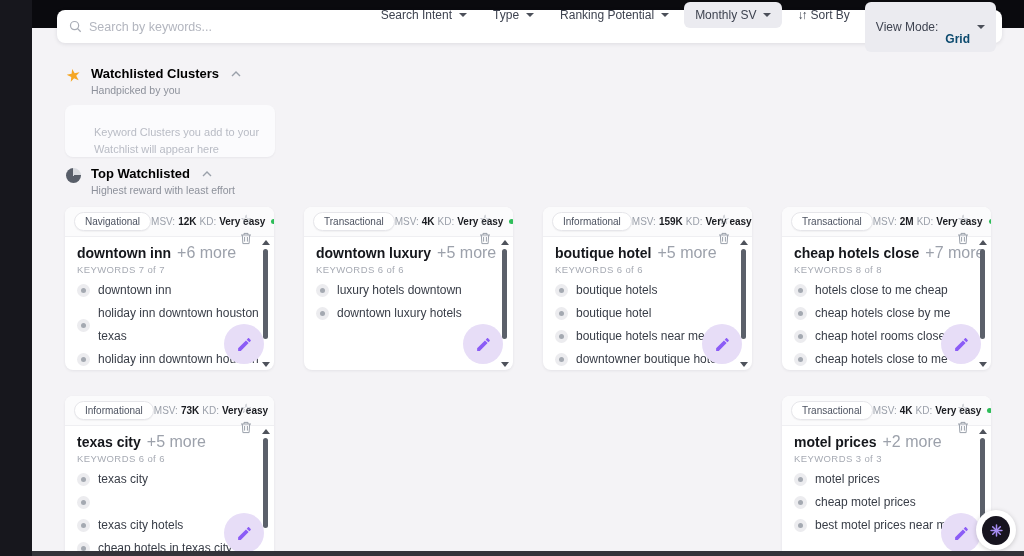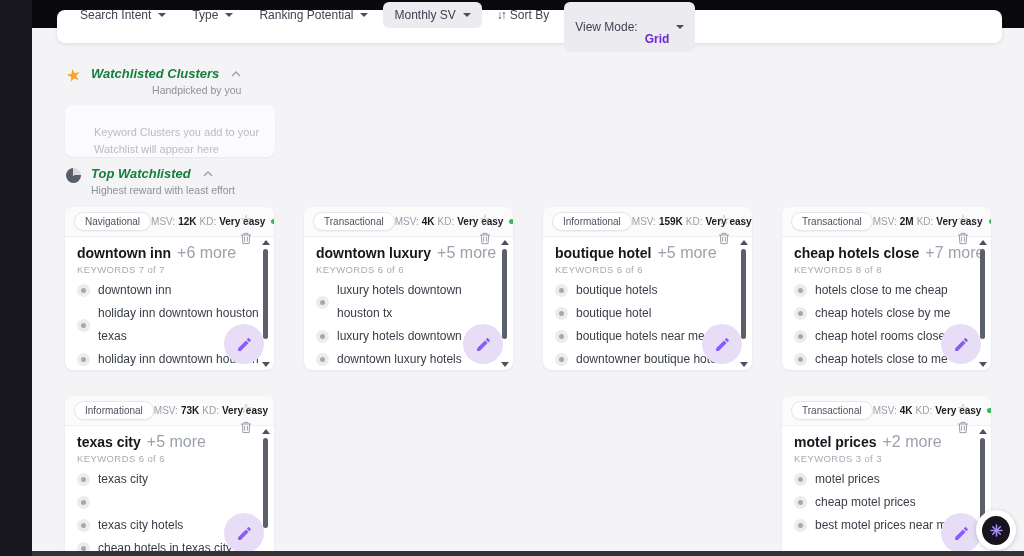--- a/index.html
+++ b/index.html
@@ -14,31 +14,31 @@
     box-sizing:border-box;z-index:20;}
   .search{display:flex;align-items:center;gap:7px;flex:1;min-width:0;cursor:text;}
   .search .ph{font-size:12.5px;color:#b3b6bf;}
   .tb-filters{display:flex;align-items:flex-start;gap:4px;}
   .fbtn{display:flex;align-items:center;gap:7px;font-size:12px;color:#3e4350;background:none;border:none;
     padding:6px 11px;border-radius:6px;cursor:pointer;font-family:inherit;white-space:nowrap;}
   .fbtn.pill{background:#ebebf0;}
   .caret{width:0;height:0;border-left:4px solid transparent;border-right:4px solid transparent;
     border-top:4.5px solid #4b4f59;margin-top:1px;}
   .sorticon{font-size:12px;letter-spacing:-2px;color:#3e4350;margin-right:-2px;}
-  .vm-val{font-weight:700;color:#6d28d9;margin-top:24px;}
+  .vm-val{font-weight:700;color:#0c4a6e;margin-top:24px;}
 
   
   .sec{position:absolute;display:flex;gap:9px;align-items:flex-start;}
   .sec-ic{width:17px;height:17px;flex:none;margin-top:1px;display:flex;align-items:center;justify-content:center;}
   .star-glyph{color:#f5a623;font-size:17px;line-height:1;transform:rotate(-12deg);}
   .pie-ic{width:15px;height:15px;border-radius:50%;
     background:conic-gradient(#d9dbe0 0 90deg,#585e69 90deg 360deg);}
   .sec-title-row{display:flex;align-items:center;gap:12px;}
-  .sec-title{font-size:13px;font-weight:700;color:#15803d;font-style:italic;}
-  .sec-sub{font-size:10.5px;color:#8d919b;margin-top:3px;text-align:right;}
+  .sec-title{font-size:13px;font-weight:700;color:#000000;}
+  .sec-sub{font-size:10.5px;color:#8d919b;margin-top:3px;}
   .empty-card{position:absolute;left:33px;top:77px;width:210px;height:52px;background:#fbfbfd;border-radius:8px;
     box-shadow:0 1px 2px rgba(20,20,40,.05);display:flex;align-items:center;box-sizing:border-box;padding-left:29px;}
   .empty-card span{font-size:11px;line-height:1.55;color:#b9bcc5;margin-top:20px;}
 
   
   .cards-grid{position:absolute;left:33px;top:179px;display:grid;grid-template-columns:repeat(4,209px);
     grid-auto-rows:163px;gap:26px 30px;}
   .card{background:#fff;border-radius:8px;box-shadow:0 1px 3px rgba(20,20,40,.07);overflow:hidden;position:relative;}
   .card.r2c1{grid-row:2;grid-column:1;}
   .card.r2c4{grid-row:2;grid-column:4;}
@@ -176,24 +176,20 @@
       </header>
       <div class="card-body">
         <div class="title-row">
           <span class="card-title">downtown luxury</span>
           <span class="more">+5 more</span>
         </div>
         <span class="kw-count">KEYWORDS 6 of 6</span>
         <div class="kw-list">
             <div class="kw-item">
               <span class="kw-dot"></span>
-              <span class="kw-text">luxury hotels downtown houston tx</span>
-            </div>
-            <div class="kw-item">
-              <span class="kw-dot"></span>
               <span class="kw-text">luxury hotels downtown</span>
             </div>
             <div class="kw-item">
               <span class="kw-dot"></span>
               <span class="kw-text">downtown luxury hotels</span>
             </div>
           </div>
       </div>
       <button class="star-btn">☆</button>
       <button class="trash-btn"><svg width="12" height="13" viewBox="0 0 12 13">
@@ -421,20 +417,27 @@
             <line x1="1" y1="6" x2="11" y2="6"></line>
             <line x1="2.5" y1="2.5" x2="9.5" y2="9.5"></line>
             <line x1="9.5" y1="2.5" x2="2.5" y2="9.5"></line>
           </g>
         </svg>
     </span>
   </button>
 </div>
 
 <header class="toolbar">
+  <div class="search">
+    <svg width="13" height="13" viewBox="0 0 14 14">
+        <circle cx="6" cy="6" r="4.4" stroke="#a8acb5" fill="none" stroke-width="1.3"></circle>
+        <line x1="9.4" y1="9.4" x2="12.6" y2="12.6" stroke="#a8acb5" stroke-width="1.3"></line>
+      </svg>
+    <span class="ph">Search by keywords...</span>
+  </div>
   <nav class="tb-filters">
     <button class="fbtn">
         <span>Search Intent</span>
         <span class="caret"></span>
       </button>
     <button class="fbtn">
         <span>Type</span>
         <span class="caret"></span>
       </button>
     <button class="fbtn">

